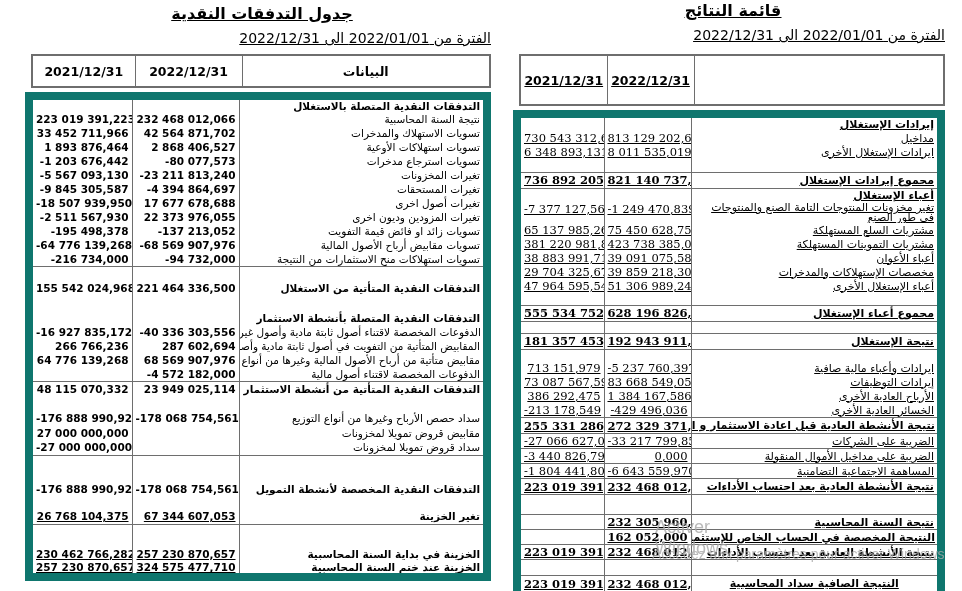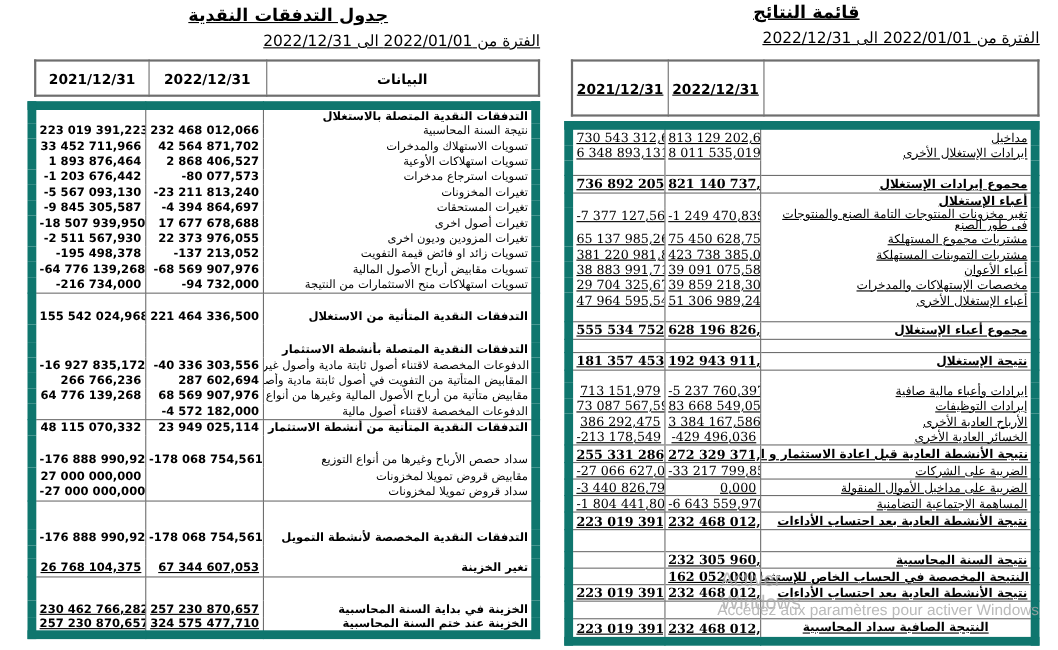--- a/index.html
+++ b/index.html
@@ -250,20 +250,25 @@
   </tbody>
     </table>
   <table class="body-table" dir="rtl">
     <colgroup>
         <col style="width:250px">
         <col style="width:87px">
         <col style="width:87px">
       </colgroup>
     <tbody id="is-body">
         <tr style="height: 14px;">
+          <td class="lbl b">إيرادات الإستغلال</td>
+          <td class="val"></td>
+          <td class="val"></td>
+        </tr>
+        <tr style="height: 14px;">
           <td class="lbl">مداخيل</td>
           <td class="val">813 129 202,699</td>
           <td class="val">730 543 312,662</td>
         </tr>
         <tr style="height: 14px;">
           <td class="lbl">ايرادات الإستغلال الأخرى</td>
           <td class="val">8 011 535,019</td>
           <td class="val">6 348 893,131</td>
         </tr>
         <tr style="height: 13px;">
@@ -280,21 +285,21 @@
           <td class="lbl b">أعباء الإستغلال</td>
           <td class="val"></td>
           <td class="val"></td>
         </tr>
         <tr style="height: 21px;">
           <td class="lbl top">تغير مخزونات المنتوجات التامة الصنع والمنتوجات في طور الصنع</td>
           <td class="val top">-1 249 470,839</td>
           <td class="val top">-7 377 127,569</td>
         </tr>
         <tr style="height: 14px;">
-          <td class="lbl">مشتريات مجموع المستهلكة</td>
+          <td class="lbl">مشتريات السلع المستهلكة</td>
           <td class="val">75 450 628,751</td>
           <td class="val">65 137 985,263</td>
         </tr>
         <tr style="height: 14px;">
           <td class="lbl">مشتريات التموينات المستهلكة</td>
           <td class="val">423 738 385,005</td>
           <td class="val">381 220 981,855</td>
         </tr>
         <tr style="height: 14px;">
           <td class="lbl">أعباء الأعوان</td>
@@ -341,21 +346,21 @@
           <td class="val">-5 237 760,397</td>
           <td class="val">713 151,979</td>
         </tr>
         <tr style="height: 14px;">
           <td class="lbl">إيرادات التوظيفات</td>
           <td class="val">83 668 549,057</td>
           <td class="val">73 087 567,597</td>
         </tr>
         <tr style="height: 14px;">
           <td class="lbl">الأرباح العادية الأخرى</td>
-          <td class="val">3 384 167,586</td>
+          <td class="val">1 384 167,586</td>
           <td class="val">386 292,475</td>
         </tr>
         <tr style="height: 14px;">
           <td class="lbl">الخسائر العادية الأخرى</td>
           <td class="val">-429 496,036</td>
           <td class="val">-213 178,549</td>
         </tr>
         <tr style="height: 16px;">
           <td class="lbl b bt bb">نتيجة الأنشطة العادية قبل اعادة الاستثمار و احتساب الأداءات</td>
           <td class="val b bt bb">272 329 371,886</td>

